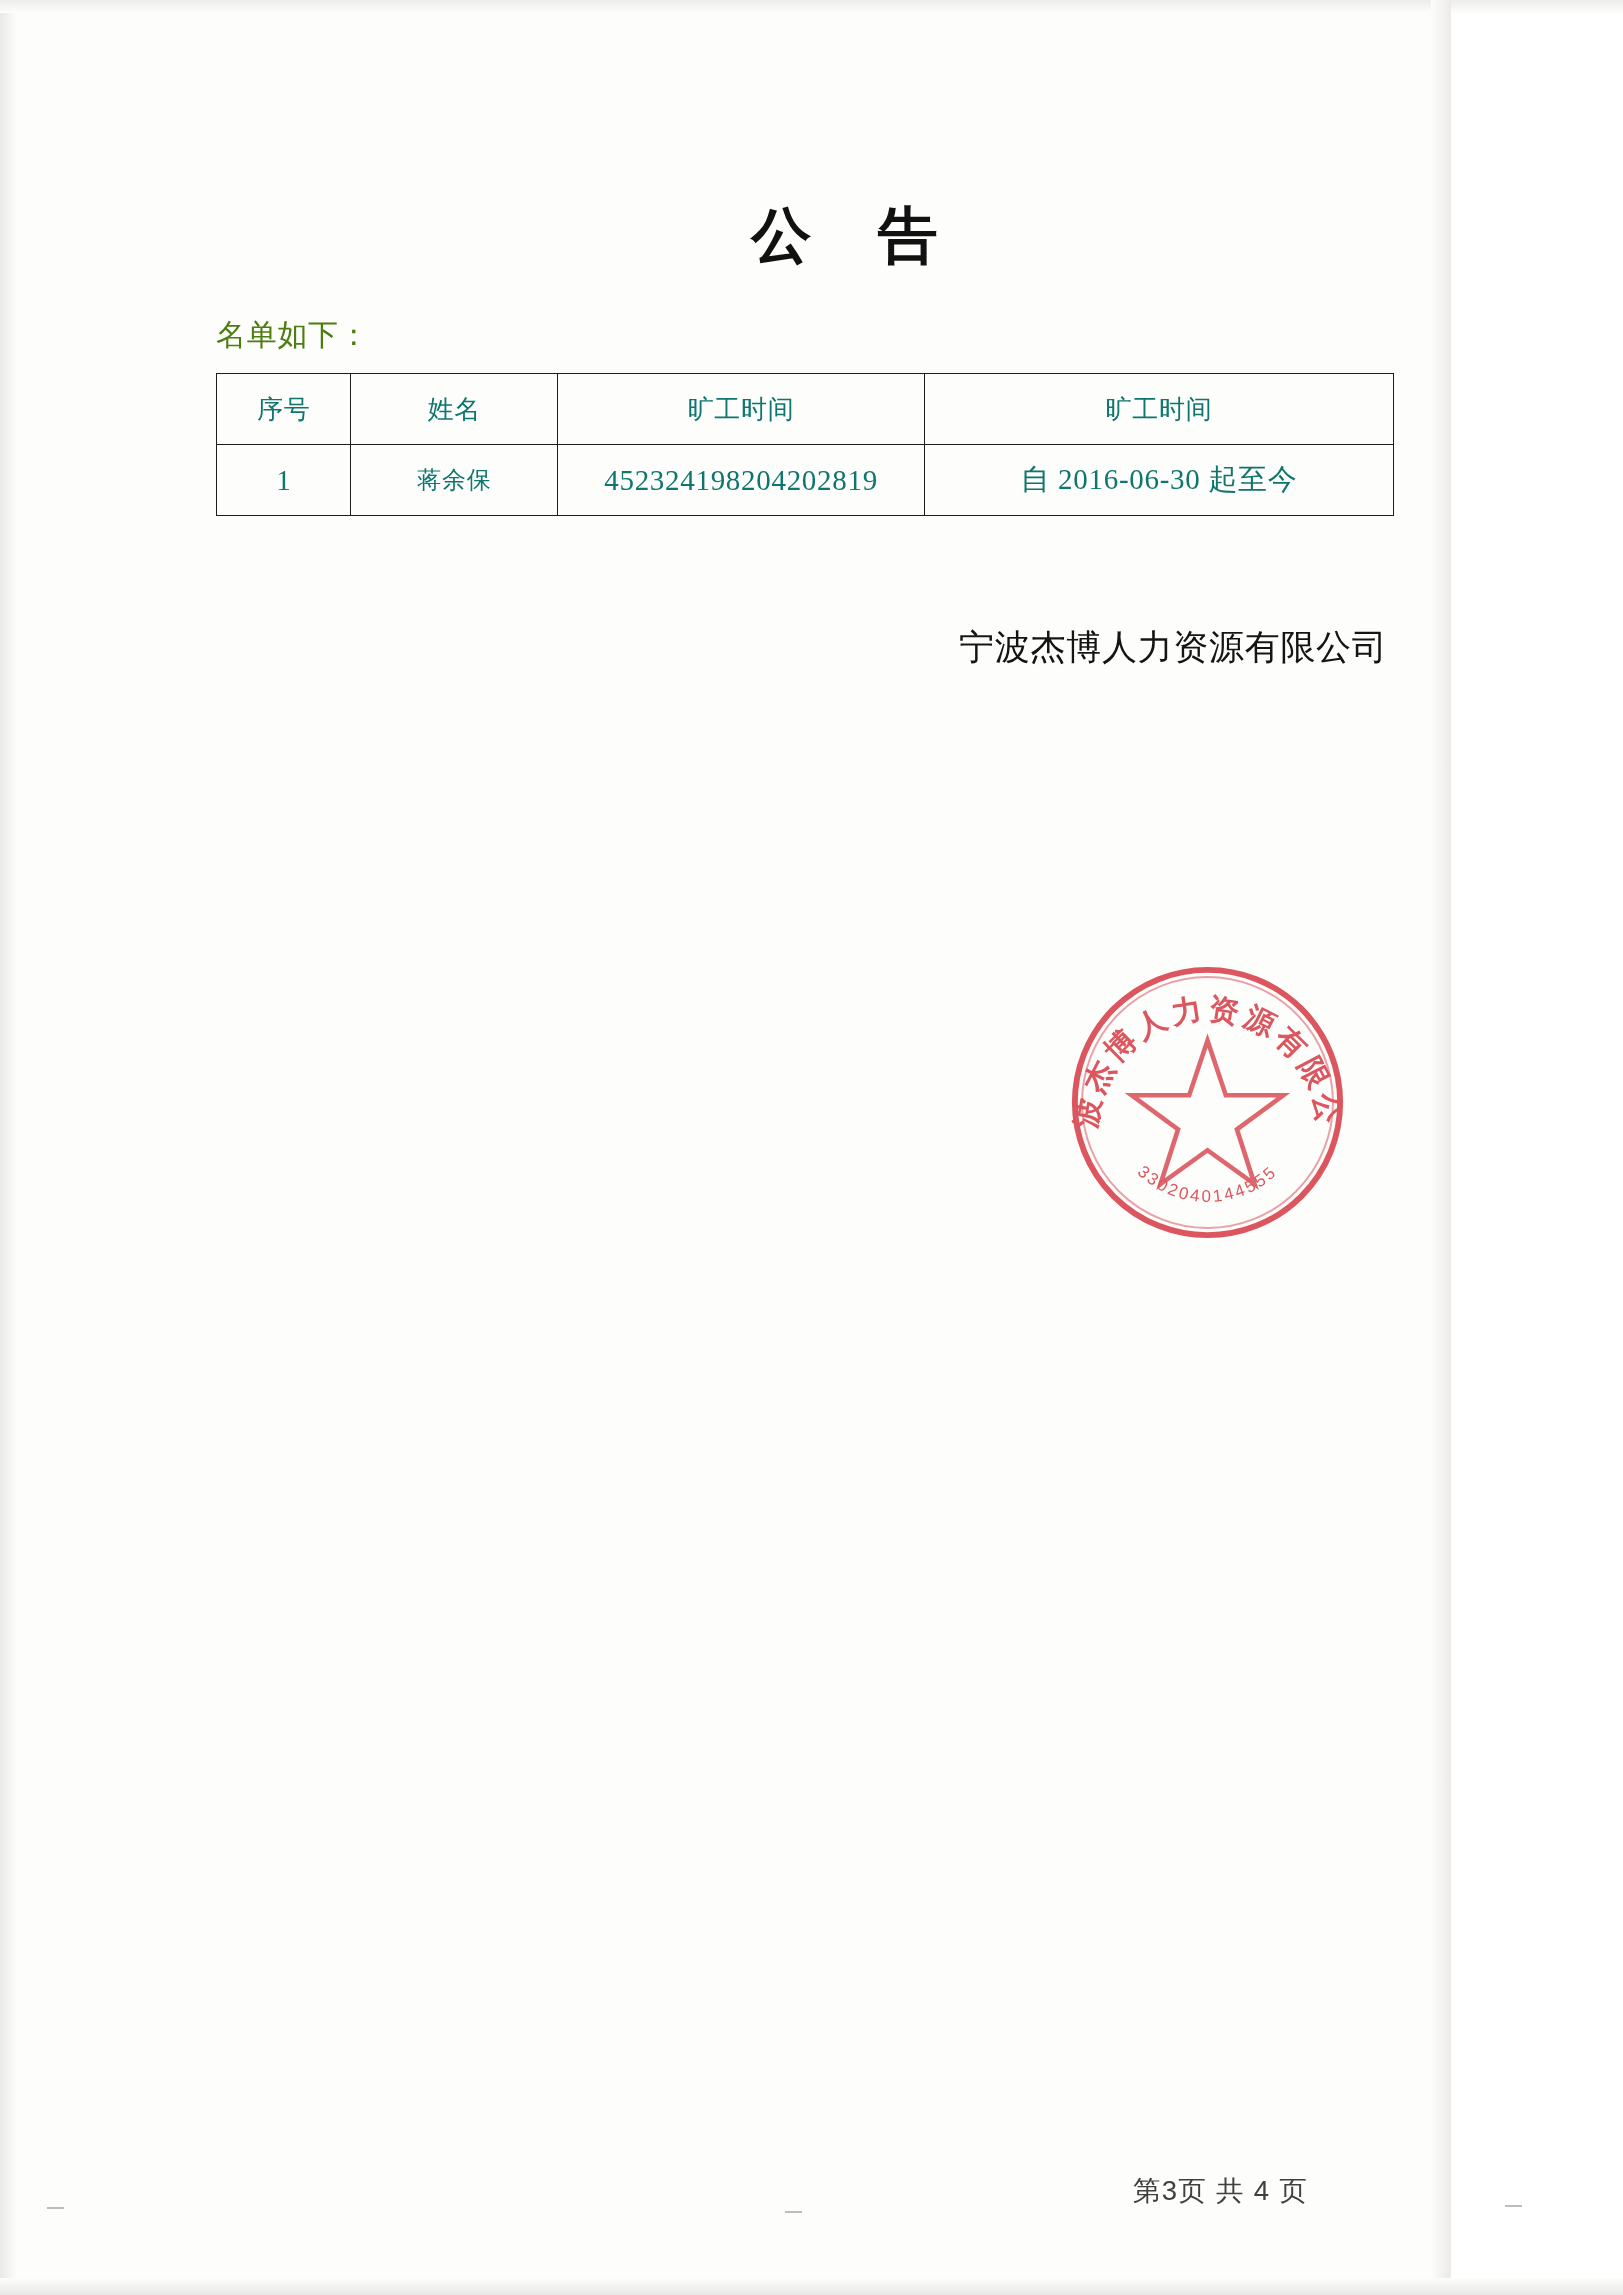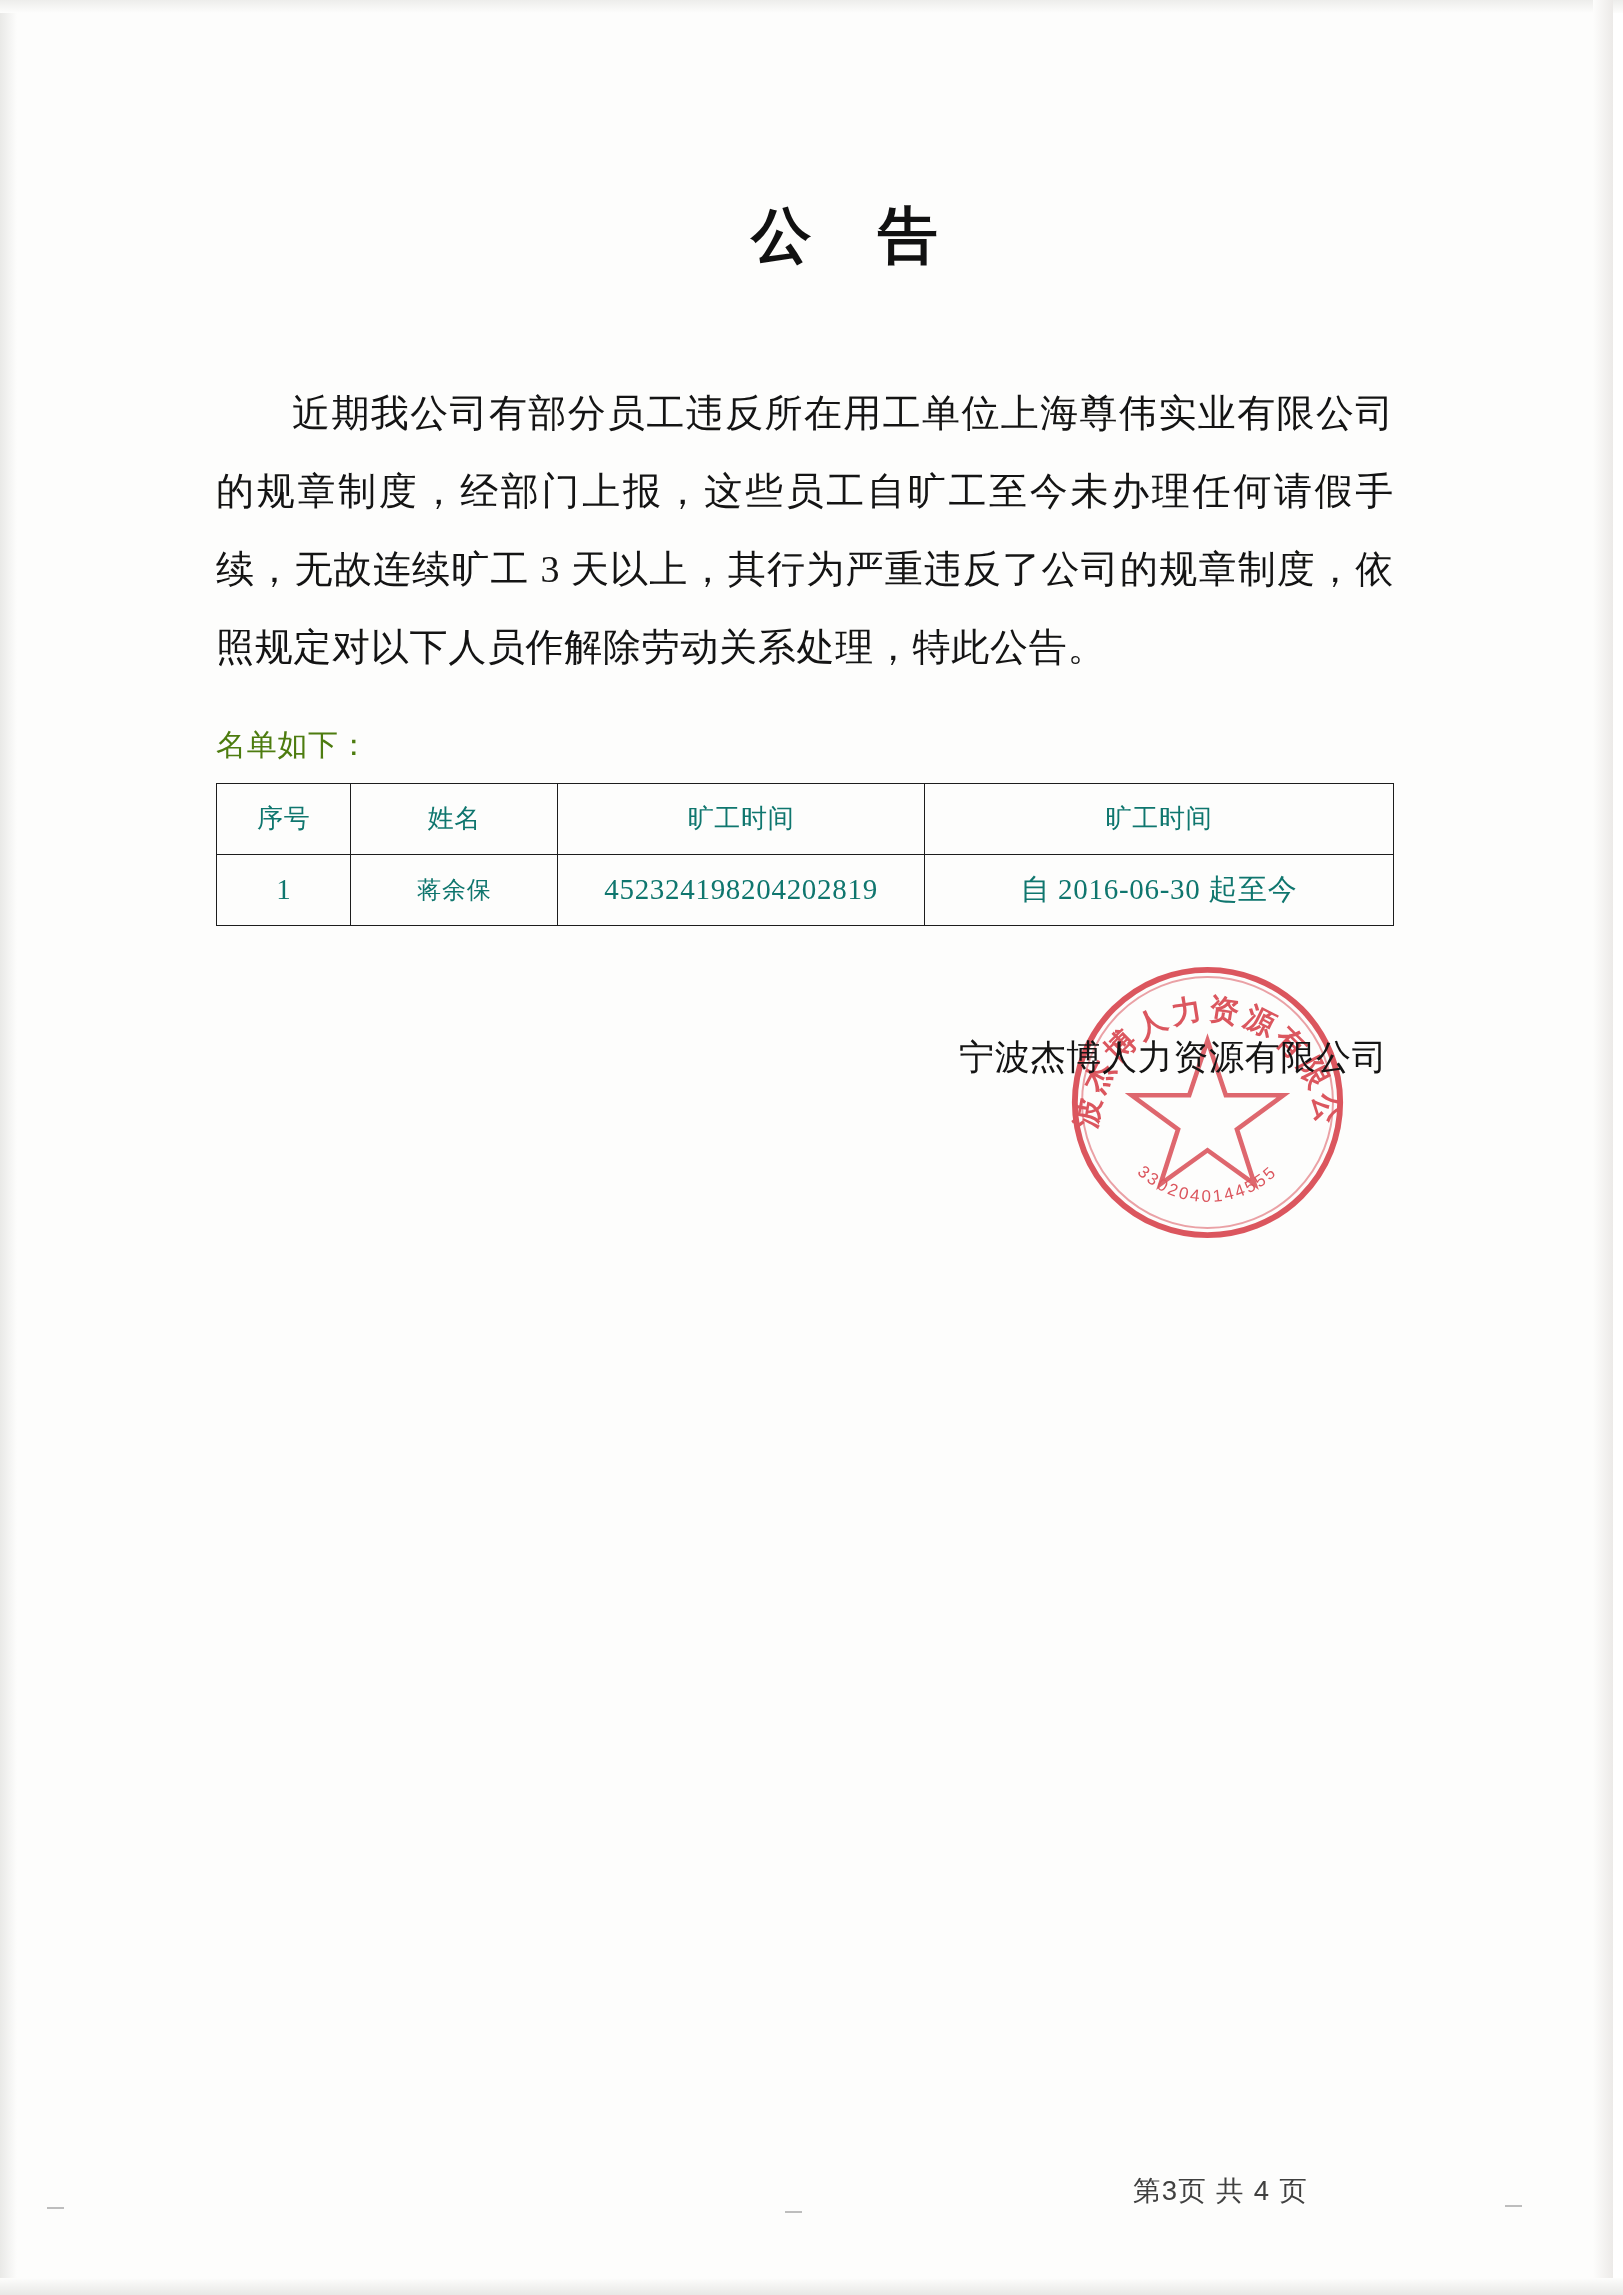--- a/index.html
+++ b/index.html
@@ -13,21 +13,21 @@
     position: relative;
     font-family: "Liberation Serif", "DejaVu Serif", serif;
     color: #1a1a1a;
     overflow: hidden;
   }
 
   .page {
     position: absolute;
     top: 0;
     left: 0;
-    width: 1613px;
+    width: 1451px;
     height: 2295px;
     background: #fdfdfc;
   }
 
   
   .scan-edge-left {
     position: absolute;
     left: 0; top: 0;
     width: 17px; height: 2295px;
     background: linear-gradient(to right, #e9e9e7, #fdfdfc);
@@ -194,23 +194,20 @@
 
   <div class="scan-edge-left"></div>
   <div class="scan-edge-top"></div>
   <div class="scan-edge-right"></div>
   <div class="scan-edge-bottom"></div>
 
   <div class="content">
 
     <h1 class="doc-title">公 告</h1>
 
-    <div class="body-text">
-      <p>近期我公司有部分员工违反所在用工单位上海尊伟实业有限公司的规章制度，经部门上报，这些员工自旷工至今未办理任何请假手续，无故连续旷工 3 天以上，其行为严重违反了公司的规章制度，依照规定对以下人员作解除劳动关系处理，特此公告。</p>
-    </div>
 
     <div class="list-label">名单如下：</div>
 
     <table class="name-table">
       <thead>
         <tr>
           <th class="col-index">序号</th>
           <th class="col-name">姓名</th>
           <th class="col-id">旷工时间</th>
           <th class="col-time">旷工时间</th>

